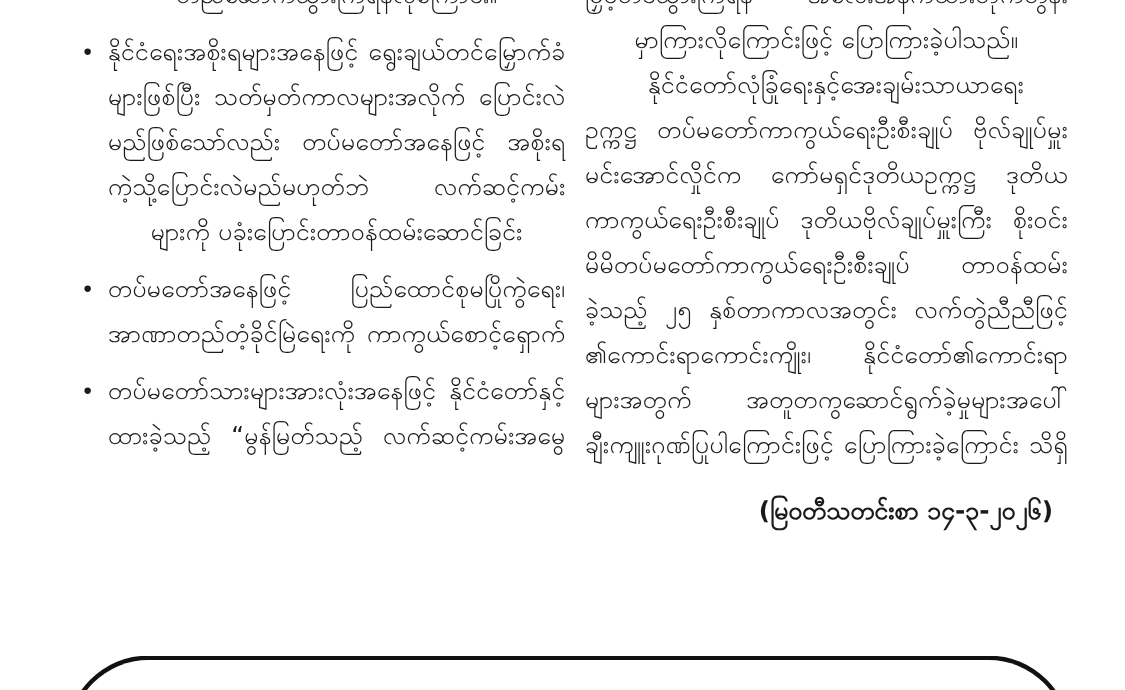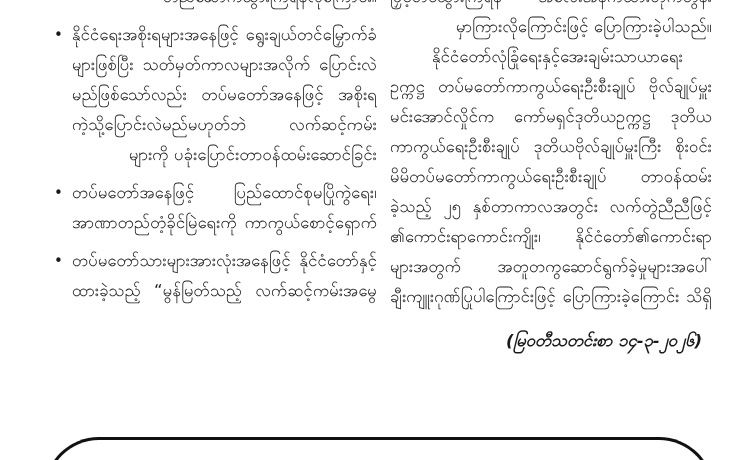--- a/index.html
+++ b/index.html
@@ -21,21 +21,21 @@
     position: absolute;
     top: -18px;
   }
   .col-left  { left: 72px;  width: 305px; }
   .col-right { left: 390px; width: 322px; }
 
   .line {
     height: 30px;
     line-height: 30px;
     overflow: hidden;
-    text-align: right;
+    text-align: center;
     letter-spacing: 0.2px;
   }
   .line.j {
     text-align: justify;
     text-align-last: justify;
   }
   .line.ind { text-indent: 42px; }
 
   .bullet-item {
     position: relative;
@@ -50,21 +50,20 @@
   }
 
   .byline {
     margin-top: 14px;
     height: 30px;
     line-height: 30px;
     font-weight: bold;
     text-align: right;
     padding-right: 10px;
     overflow: hidden;
-    font-style: italic;
   }
 
   .frame {
     position: absolute;
     top: 437px;
     left: 44px;
     width: 664px;
     height: 80px;
     border: 3.5px solid #111111;
     border-bottom: none;

